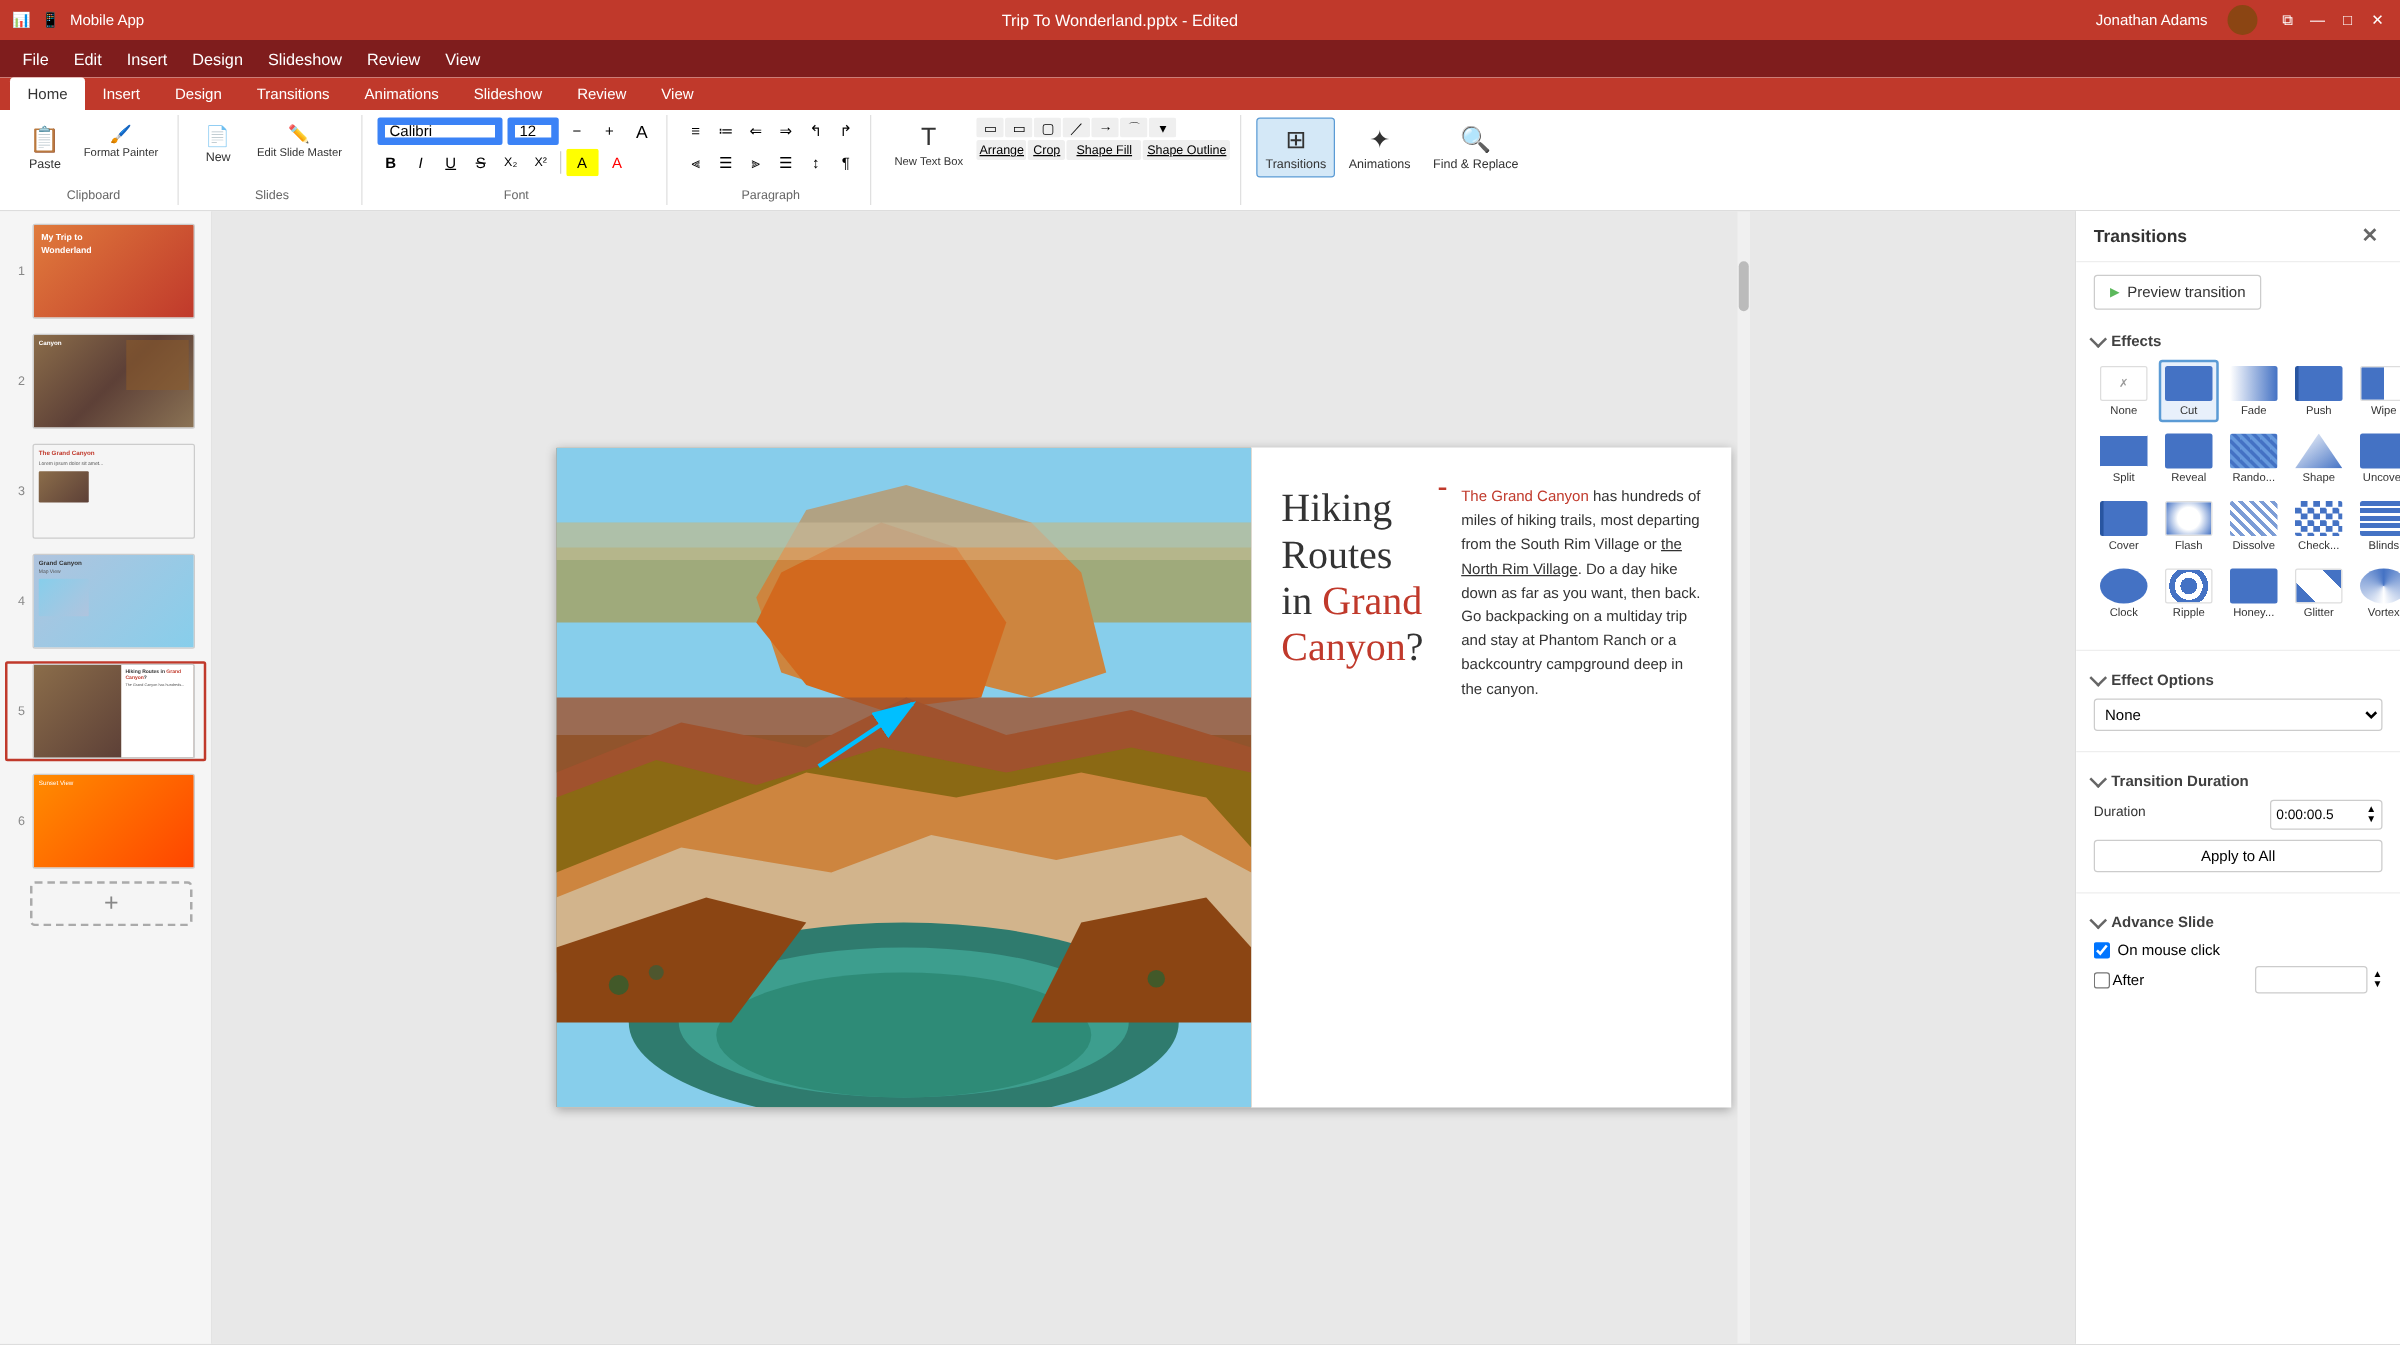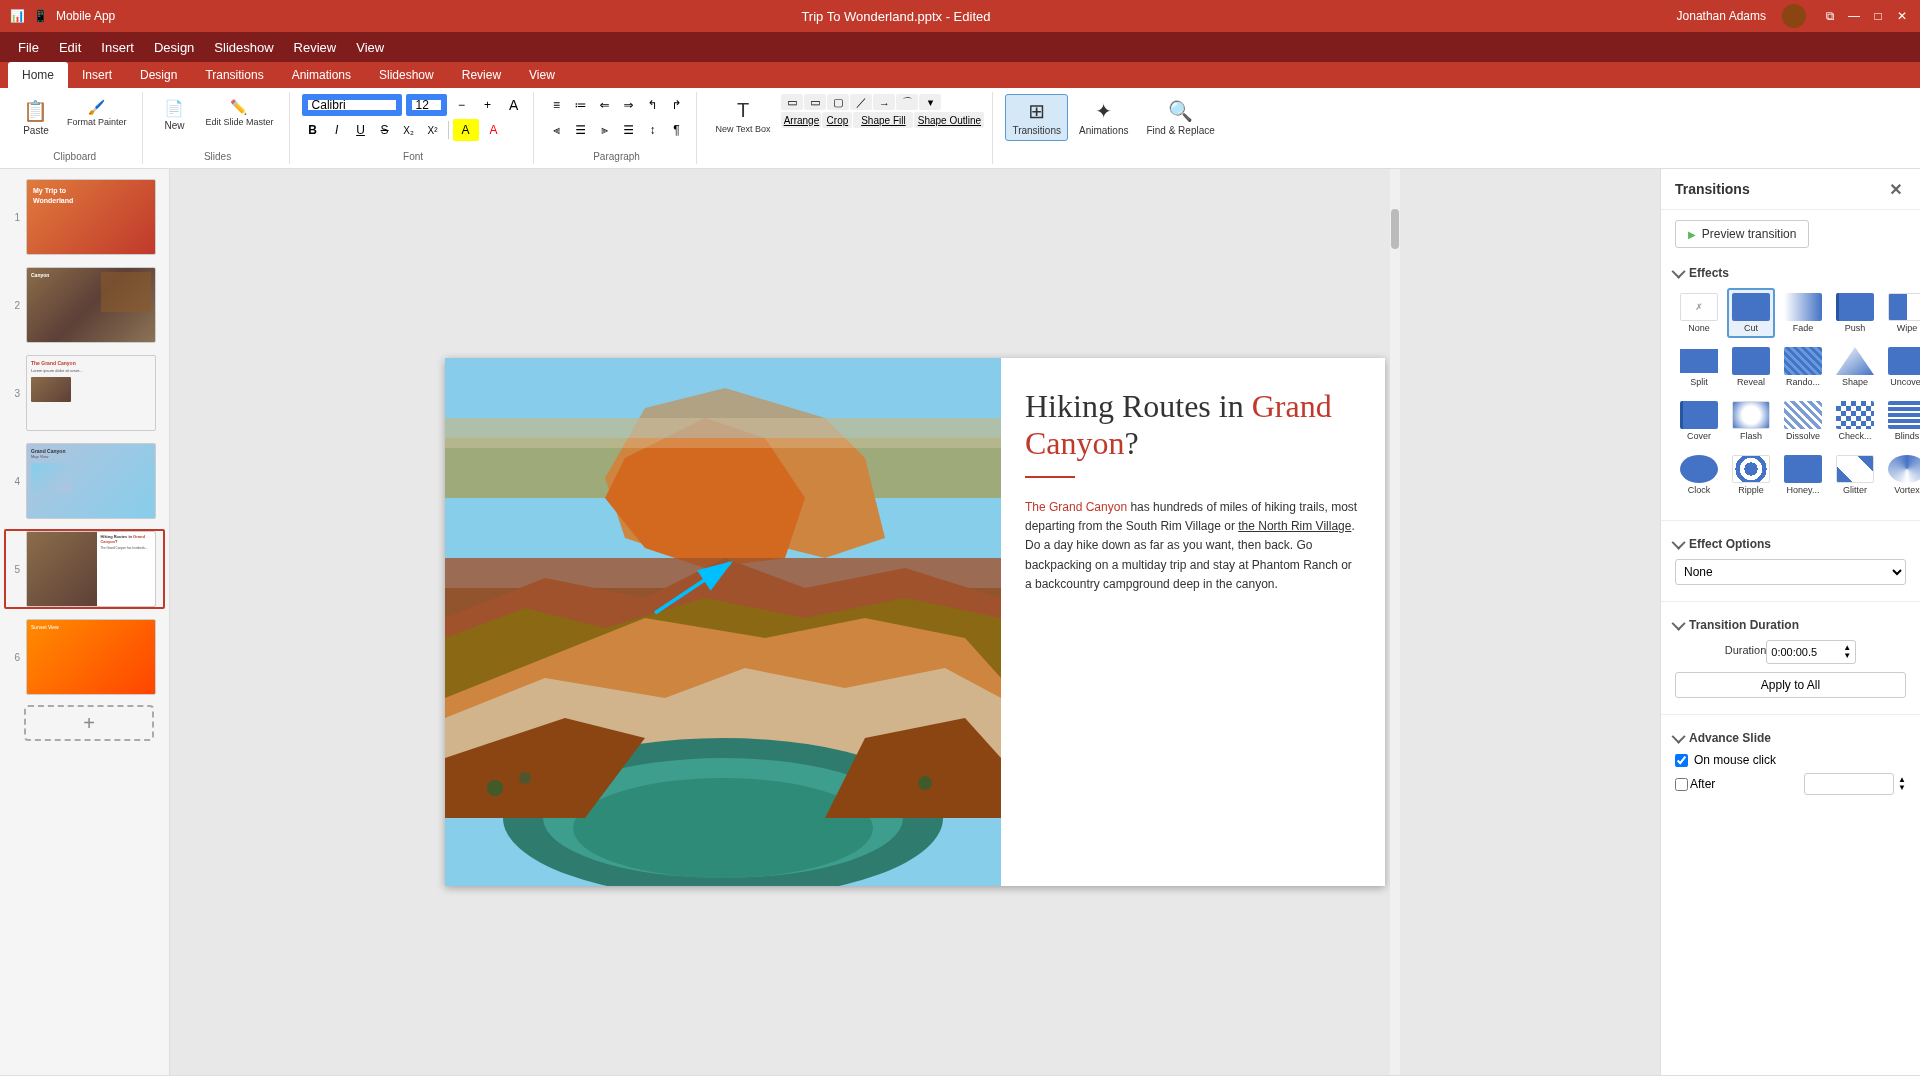--- a/index.html
+++ b/index.html
@@ -206,21 +206,21 @@
       width: 556px;
       flex-shrink: 0;
       position: relative;
       background: #8B6D4A;
       overflow: hidden;
     }
     .slide-right {
       flex: 1;
       padding: 30px 24px;
       display: flex;
-      flex-direction: column;
+      flex-direction: row;
       gap: 12px;
     }
     .slide-body-text {
       font-size: 12px;
       color: #333;
       line-height: 1.6;
     }
     .slide-body-text .orange { color: #c0392b; }
     .info-box {
       background: #fde8d8;
@@ -363,21 +363,21 @@
       border-radius: 3px;
       font-size: 12px;
       padding: 0 4px;
       background: white;
       cursor: pointer;
     }
     .panel-divider { height: 1px; background: #eee; margin: 8px 0; }
 
     .duration-row {
       display: flex;
-      justify-content: center;
+      justify-content: space-between;
       align-items: center;
       margin-bottom: 8px;
     }
     .duration-input {
       width: 90px;
       height: 24px;
       border: 1px solid #ccc;
       border-radius: 3px;
       font-size: 11px;
       padding: 0 4px;

